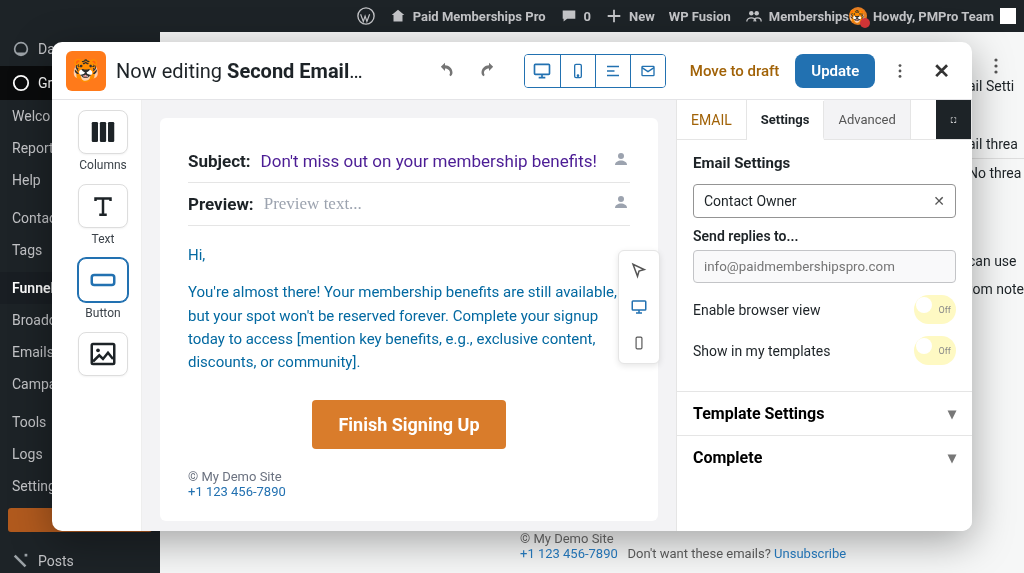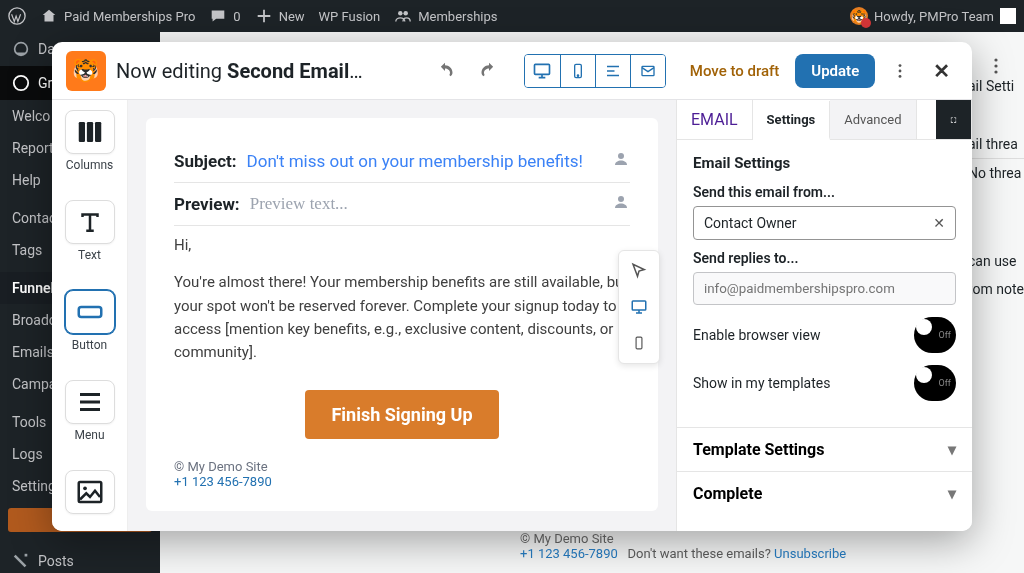--- a/index.html
+++ b/index.html
@@ -1,19 +1,19 @@
 <!DOCTYPE html>
 <html><head>
 <meta charset="utf-8">
 <style>
   * { box-sizing: border-box; margin: 0; padding: 0; font-family: -apple-system, BlinkMacSystemFont, "Segoe UI", Roboto, sans-serif; }
   body { background: #f0f0f1; width: 1024px; height: 573px; overflow: hidden; position: relative; }
 
   
-  .adminbar { height: 32px; background: #1d2327; color: #c3c4c7; display: flex; align-items: center; font-size: 13px; justify-content: space-between; padding: 0 8px; }
+  .adminbar { height: 32px; background: #1d2327; color: #c3c4c7; display: flex; align-items: center; font-size: 13px; justify-content: flex-end; padding: 0 8px; font-weight: bold; }
   .adminbar-left, .adminbar-right { display: flex; align-items: center; gap: 14px; }
   .adminbar-item { display: flex; align-items: center; gap: 6px; color: #c3c4c7; cursor: pointer; }
   .adminbar-item svg, .adminbar-item .wicon { width: 18px; height: 18px; fill: #c3c4c7; }
   .ab-count { color:#c3c4c7; }
   .avatar-circle{width:18px;height:18px;border-radius:50%;background:#e67e22;display:inline-flex;align-items:center;justify-content:center;position:relative;}
   .avatar-badge{position:absolute;bottom:-3px;right:-3px;background:#d63638;width:10px;height:10px;border-radius:50%;}
 
   
   .wp-sidebar { position:absolute; left:0; top:32px; bottom:0; width:160px; background:#1d2327; color:#c3c4c7; font-size:14px; }
   .wp-sidebar .menu-item{padding:8px 12px; cursor:pointer; display:flex; align-items:center; gap:8px;}
@@ -42,64 +42,64 @@
   .device-group button{width:35px;height:32px;border:none;background:#fff;color:#2271b1;cursor:pointer;display:flex;align-items:center;justify-content:center;}
   .device-group button + button{border-left:1px solid #2271b1;}
   .draft-link{color:#a16207;font-weight:500;font-size:15px;cursor:pointer;margin:0 6px;}
   .update-btn{background:#2271b1;color:#fff;border:none;padding:8px 16px;border-radius:8px;font-weight:600;font-size:15px;cursor:pointer;}
   .kebab{width:30px;height:30px;display:flex;align-items:center;justify-content:center;color:#555;cursor:pointer;}
   .close-x{font-size:20px;font-weight:700;color:#333;cursor:pointer;padding:4px 8px;}
 
   .editor-body{flex:1;display:flex;min-height:0;}
 
   
-  .palette{width:76px;background:#fff;border-right:1px solid #eee;padding:10px 8px;display:flex;flex-direction:column;gap:28px;align-items:center;}
+  .palette{width:76px;background:#fff;border-right:1px solid #eee;padding:10px 8px;display:flex;flex-direction:column;gap:12px;align-items:flex-end;margin-left:14px;}
   .pal-item{width:60px;text-align:center;cursor:pointer;}
   .pal-icon{width:50px;height:44px;background:#fff;border:1px solid #ddd;border-radius:8px;display:flex;align-items:center;justify-content:center;margin:0 auto 4px;box-shadow:0 1px 2px rgba(0,0,0,.05);}
   .pal-icon svg{width:30px;height:30px;fill:#1d2327;}
   .pal-label{font-size:12px;color:#3c434a;}
   .pal-item.sel .pal-icon{border-color:#2271b1;box-shadow:0 0 0 1px #2271b1;}
 
   
   .canvas-wrap{flex:1;background:#f3f3f5;padding:18px;overflow:auto;position:relative;}
   .canvas{background:#fff;border-radius:6px;padding:22px 28px;max-width:520px;margin:0;}
   .row{display:flex;align-items:center;gap:10px;padding:10px 0;border-bottom:1px solid #e5e5e5;}
   .row:last-of-type{border-bottom:none;}
   .lbl{font-weight:700;font-size:17px;color:#1d2327;}
-  .val{font-size:17px;color:#3b82f6;}
+  .val{font-size:17px;color:#4c1d95;}
   .placeholder{color:#9ca3af;font-family:Liberation Serif, serif;}
   .person-icon{margin-left:auto;color:#9ca3af;}
-  .body-text{font-size:15px;color:#404040;line-height:1.55;margin-top:8px;}
+  .body-text{font-size:15px;color:#0369a1;line-height:1.55;margin-top:18px;}
   .body-text p{margin-bottom:14px;}
   .cta{display:block;margin:26px auto 10px;background:#d97c2b;color:#fff;font-weight:700;font-size:18px;padding:14px 26px;border:none;border-radius:4px;cursor:pointer;}
   .footer-txt{font-size:13px;color:#6b7280;margin-top:20px;}
   .footer-link{color:#2271b1;}
 
   .float-tools{position:absolute;right:16px;top:150px;display:flex;flex-direction:column;gap:8px;background:#fff;border:1px solid #e5e5e5;border-radius:6px;padding:6px;box-shadow:0 2px 6px rgba(0,0,0,.1);}
   .float-tools button{width:28px;height:28px;border:none;background:none;cursor:pointer;color:#2271b1;display:flex;align-items:center;justify-content:center;}
   .float-tools button.dim{color:#555;}
 
   
   .settings{width:296px;border-left:1px solid #e5e5e5;background:#fff;display:flex;flex-direction:column;}
   .tabs{display:flex;align-items:stretch;height:40px;border-bottom:1px solid #e5e5e5;}
   .tab{padding:0 14px;display:flex;align-items:center;font-size:13px;color:#555;cursor:pointer;border-right:1px solid #e5e5e5;}
-  .tab.small{font-size:16px;color:#4c1d95;}
+  .tab.small{font-size:14px;color:#a16207;}
   .tab.active{font-weight:700;color:#1d2327;border-bottom:3px solid #fff;position:relative;top:1px;background:#fff;}
   .tab.adv{background:#f3f3f5;}
   .tab.util{margin-left:auto;width:36px;justify-content:center;background:#1d2327;color:#fff;}
   .settings-body{padding:14px 16px;overflow:auto;font-size:14px;color:#1d2327;}
   .settings-body h4{font-size:15px;font-weight:700;margin-bottom:12px;}
   .field-label{font-size:14px;font-weight:600;margin:10px 0 6px;}
   .chipbox{border:1px solid #949494;border-radius:4px;padding:8px 10px;display:flex;align-items:center;justify-content:space-between;}
   .chipbox .x{color:#555;cursor:pointer;}
   .txt-input{width:100%;border:1px solid #c3c4c7;border-radius:4px;padding:8px 10px;color:#6b7280;background:#f9f9fa;}
   .inline-row{display:flex;align-items:center;justify-content:space-between;margin:12px 0;}
   .inline-row .q{display:inline-flex;width:15px;height:15px;border-radius:50%;background:#555;color:#fff;font-size:11px;align-items:center;justify-content:center;margin-left:4px;}
   .select{border:1px solid #949494;border-radius:4px;padding:6px 8px;display:flex;align-items:center;gap:16px;cursor:pointer;font-size:14px;}
-  .toggle{width:42px;height:36px;background:#000000;border-radius:999px;position:relative;cursor:pointer;font-size:9px;color:#888;display:flex;align-items:center;justify-content:flex-end;padding-right:5px;}
+  .toggle{width:42px;height:29px;background:#fef9c3;border-radius:999px;position:relative;cursor:pointer;font-size:9px;color:#888;display:flex;align-items:center;justify-content:flex-end;padding-right:5px;}
   .toggle::before{content:"";width:16px;height:16px;background:#fff;border-radius:50%;position:absolute;left:2px;top:2px;}
   .accordion{border-top:1px solid #e5e5e5;padding:12px 16px;display:flex;align-items:center;justify-content:space-between;font-weight:700;cursor:pointer;}
   .accordion .chev{color:#777;}
 
   
   .page-bottom{position:absolute;left:160px;right:0;bottom:0;height:42px;color:#555;font-size:13px;padding-left:360px;}
   .page-bottom a{color:#2271b1;}
 
   
   .outer-kebab{position:absolute;right:18px;top:56px;color:#555;cursor:pointer;}
@@ -319,28 +319,20 @@
         <div class="pal-icon">
             <svg viewBox="0 0 24 24">
               <rect x="3" y="8" width="18" height="8" rx="2" fill="none" stroke="#2271b1" stroke-width="2"></rect>
             </svg>
           </div>
         <div class="pal-label">Button</div>
       </div>
       <div class="pal-item">
         <div class="pal-icon">
             <svg viewBox="0 0 24 24">
-              <path d="M4 6h16M4 12h16M4 18h16" stroke="#1d2327" stroke-width="2.5"></path>
-            </svg>
-          </div>
-        <div class="pal-label">Menu</div>
-      </div>
-      <div class="pal-item">
-        <div class="pal-icon">
-            <svg viewBox="0 0 24 24">
               <rect x="3" y="4" width="18" height="16" rx="1" fill="none" stroke="#1d2327" stroke-width="2"></rect>
               <circle cx="8" cy="9" r="1.5"></circle>
               <path d="M4 18l5-5 3 3 4-5 4 5" fill="none" stroke="#1d2327" stroke-width="2"></path>
             </svg>
           </div>
       </div>
     </div>
 
     <div class="canvas-wrap">
       <div class="canvas">
@@ -398,21 +390,20 @@
         <div class="tab adv">Advanced</div>
         <div class="tab util">
             <svg width="16" height="16" viewBox="0 0 24 24" fill="currentColor">
               <path d="M3 3h7v2H5v5H3zM21 3h-7v2h5v5h2zM3 21h7v-2H5v-5H3zM21 21h-7v-2h5v-5h2z"></path>
             </svg>
           </div>
       </div>
       <div class="settings-body">
         <h4>Email Settings</h4>
 
-        <div class="field-label">Send this email from...</div>
         <div class="chipbox">
           <span>Contact Owner</span>
           <span class="x">✕</span>
         </div>
 
         <div class="field-label">Send replies to...</div>
         <input class="txt-input" placeholder="info@paidmembershipspro.com" style="">
 
 
         <div class="inline-row">

